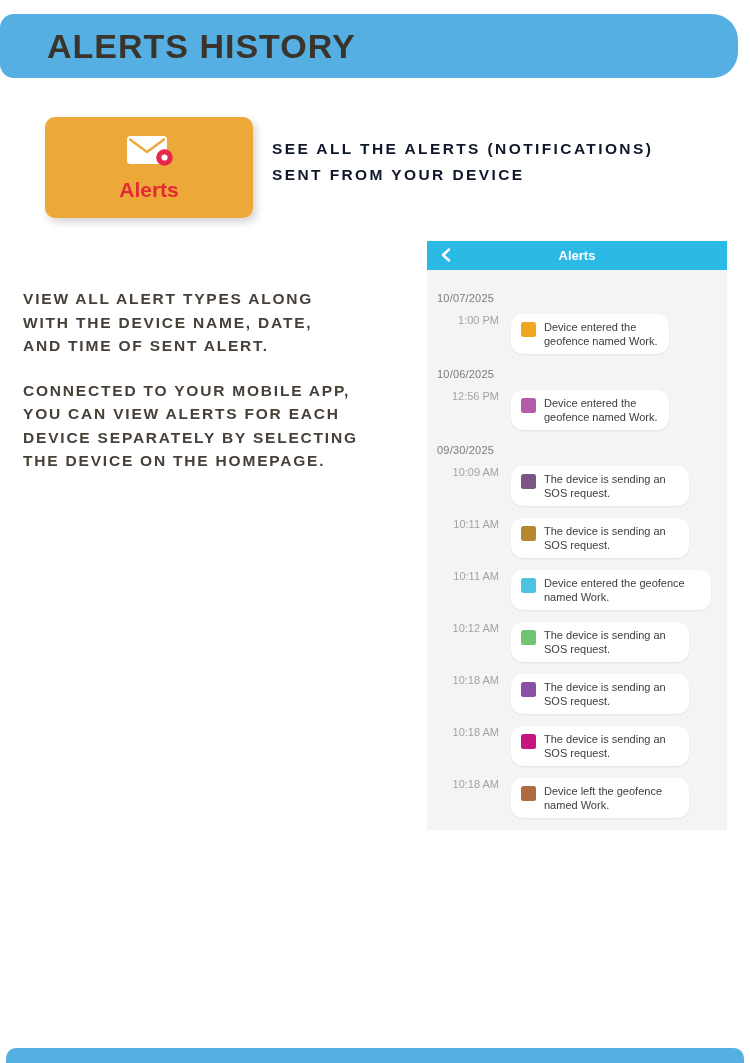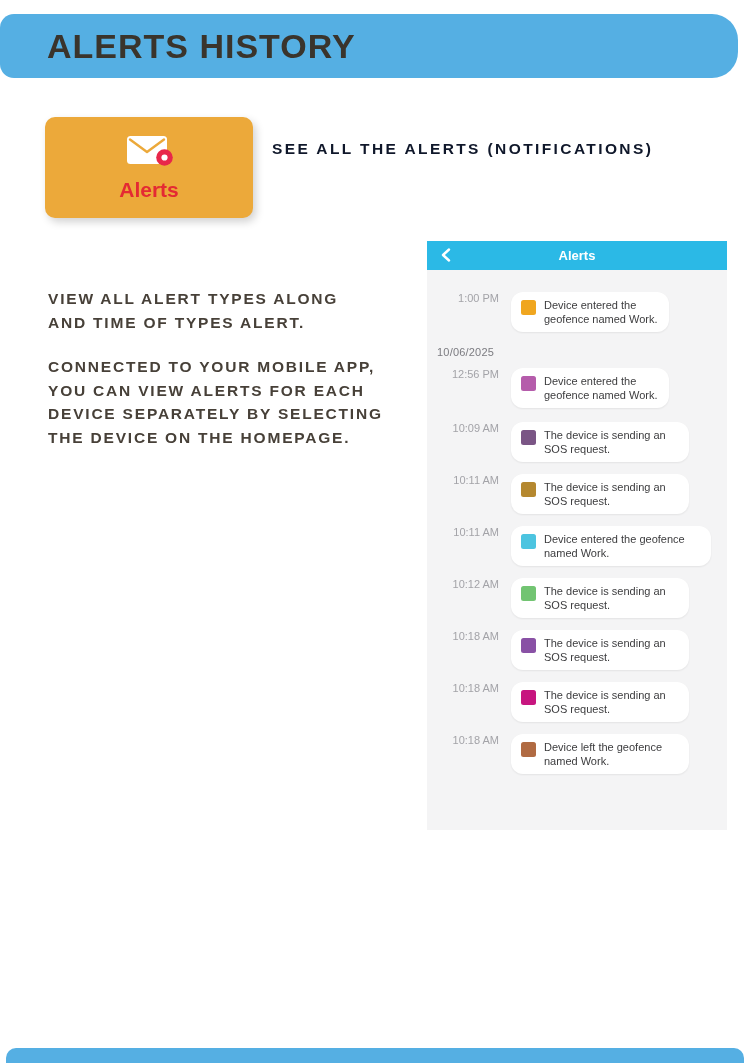--- a/index.html
+++ b/index.html
@@ -59,21 +59,21 @@
     color: #0f172a;
     font-size: 15.5px;
     font-weight: 700;
     letter-spacing: 2.4px;
     line-height: 26px;
   }
 
   
   .body-copy {
     position: absolute;
-    left: 48px; top: 287px;
+    left: 23px; top: 287px;
     color: #474038;
     font-size: 15.5px;
     font-weight: 700;
     letter-spacing: 1.8px;
     line-height: 23.5px;
     width: 400px;
   }
   .body-copy .para { margin-bottom: 21px; }
 
   
@@ -177,65 +177,69 @@
         <path d="M5 6.5 L22 19 L39 6.5" fill="none" stroke="#eca93a" stroke-width="2.4" stroke-linecap="round" stroke-linejoin="round"></path>
         <circle cx="39.5" cy="24.5" r="8.3" fill="#e8274a"></circle>
         <circle cx="39.5" cy="24.5" r="3.1" fill="#ffffff"></circle>
       </svg>
     </span>
     <span class="label">Alerts</span>
   </div>
 
   <div class="intro">
       <div>SEE ALL THE ALERTS (NOTIFICATIONS)</div>
+      <div>SENT FROM YOUR DEVICE</div>
     </div>
 
   <div class="body-copy">
       <div class="para">
         <div>VIEW ALL ALERT TYPES ALONG</div>
-        <div>AND TIME OF TYPES ALERT.</div>
+        <div>WITH THE DEVICE NAME, DATE,</div>
+        <div>AND TIME OF SENT ALERT.</div>
       </div>
       <div class="para">
         <div>CONNECTED TO YOUR MOBILE APP,</div>
         <div>YOU CAN VIEW ALERTS FOR EACH</div>
         <div>DEVICE SEPARATELY BY SELECTING</div>
         <div>THE DEVICE ON THE HOMEPAGE.</div>
       </div>
     </div>
 
   <div class="phone">
     <div class="phone-header">
       <span class="phone-back">
         <svg width="12" height="16" viewBox="0 0 12 16">
           <polyline points="9,2.5 3,8 9,13.5" fill="none" stroke="#ffffff" stroke-width="2.4" stroke-linecap="round" stroke-linejoin="round"></polyline>
         </svg>
       </span>
       <div class="phone-title">Alerts</div>
     </div>
     <div class="alerts-list">
         <div class="group">
+          <div class="group-date">10/07/2025</div>
           <div class="alert-row">
             <div class="alert-time">1:00 PM</div>
             <div class="alert-card narrow">
               <span class="swatch" style="background: rgb(240, 166, 31);"></span>
               <span class="alert-text">Device entered the geofence named Work.</span>
             </div>
           </div>
         </div>
         <div class="group">
           <div class="group-date">10/06/2025</div>
           <div class="alert-row">
             <div class="alert-time">12:56 PM</div>
             <div class="alert-card narrow">
               <span class="swatch" style="background: rgb(181, 92, 171);"></span>
               <span class="alert-text">Device entered the geofence named Work.</span>
             </div>
           </div>
         </div>
         <div class="group">
+          <div class="group-date">09/30/2025</div>
           <div class="alert-row">
             <div class="alert-time">10:09 AM</div>
             <div class="alert-card normal">
               <span class="swatch" style="background: rgb(122, 85, 133);"></span>
               <span class="alert-text">The device is sending an SOS request.</span>
             </div>
           </div>
           <div class="alert-row">
             <div class="alert-time">10:11 AM</div>
             <div class="alert-card normal">

